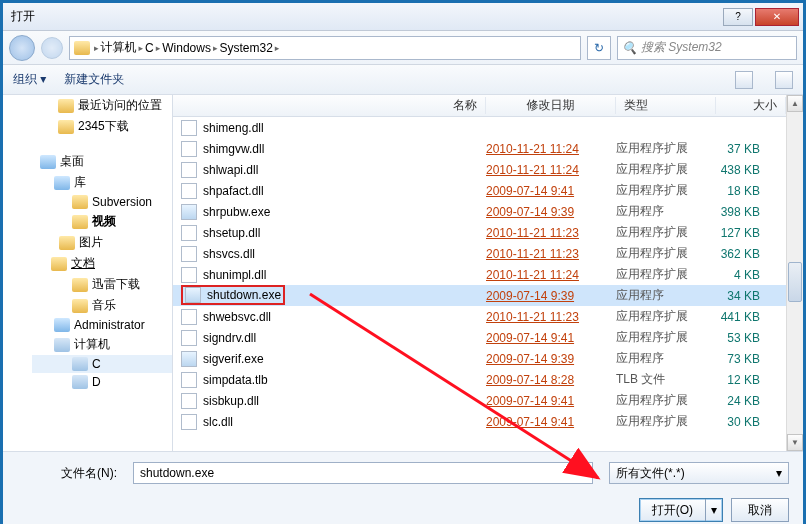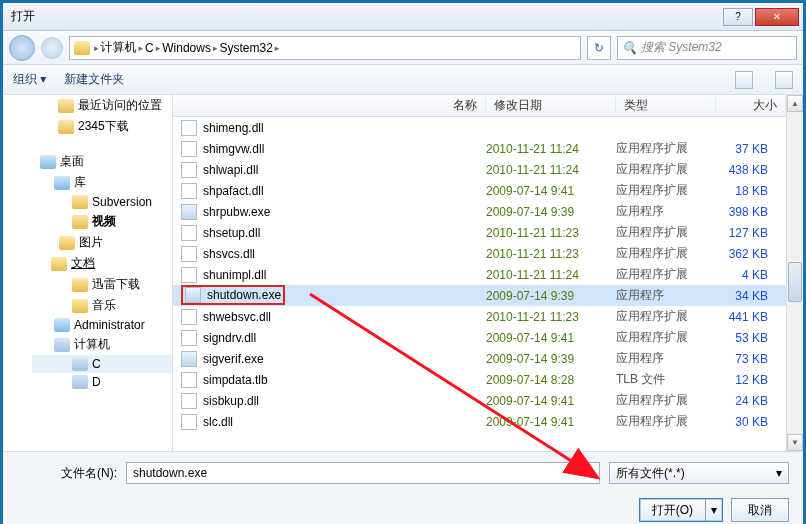--- a/index.html
+++ b/index.html
@@ -23,35 +23,35 @@
 .tree { width: 170px; border-right: 1px solid #d7dee8; overflow: hidden; background: #fff; }
 .tree-item { display: flex; align-items: center; padding: 2px 6px; gap: 4px; white-space: nowrap; margin-left: 29px; }
 .tree-item .tico { width: 16px; height: 14px; background: linear-gradient(#ffe9a8, #e8b94e); border-radius: 2px; flex: none; }
 .tree-item .tico.drive { background: linear-gradient(#d7e7f7, #9fc3e5); }
 .tree-item .tico.lib { background: linear-gradient(#cfe8ff, #7fb6e8); }
 .tree .sel { background: #e5f0fb; }
 .list { flex: 1; display: flex; flex-direction: column; overflow: hidden; }
 .cols { display: flex; background: linear-gradient(#fdfdfe, #eef3f8); border-bottom: 1px solid #d7dee8; height: 22px; align-items: center; color: #333; }
 .col { padding: 0 8px; border-right: 1px solid #e3e9f1; }
 .c-name { flex: 1; text-align: right; }
-.c-date { width: 130px; }
+.c-date { width: 130px; text-align: center; }
 .c-type { width: 100px; }
 .c-size { width: 70px; text-align: right; }
 .rows { flex: 1; overflow: hidden; }
 .row { display: flex; align-items: center; height: 21px; padding-left: 8px; }
 .row .fico { width: 16px; height: 16px; margin-right: 6px; background: #fff; border: 1px solid #b0bccc; position: relative; }
 .row .fico.exe { background: linear-gradient(#e8f4ff, #bcd7f0); }
 .row .fname { flex: 1; }
-.row .fdate { width: 130px; color: #4d7c0f; }
+.row .fdate { width: 130px; color: #c2410c; text-decoration: underline; }
 .row .ftype { width: 100px; color: #555; }
-.row .fsize { width: 70px; text-align: right; color: #1d4ed8; padding-right: 18px; }
+.row .fsize { width: 70px; text-align: right; color: #0f766e; padding-right: 26px; }
 .row.selected { background: #cfe5fb; }
 .row.selected .fname-wrap { border: 2px solid #d22; padding: 0 2px; display: inline-flex; align-items: center; }
 .footer { border-top: 1px solid #d7dee8; background: #f1f5fa; padding: 10px 14px 14px; }
-.fn-row { display: flex; align-items: center; gap: 9px; margin-bottom: 14px; }
+.fn-row { display: flex; align-items: center; gap: 16px; margin-bottom: 14px; }
 .fn-label { width: 100px; text-align: right; }
 .fn-input { flex: 1; height: 22px; border: 1px solid #9fb0c7; background: #fff; padding: 0 6px; }
 .fn-filter { width: 180px; height: 22px; border: 1px solid #9fb0c7; background: linear-gradient(#fff, #e7eef7); display: flex; align-items: center; padding: 0 6px; justify-content: space-between; }
 .btn-row { display: flex; justify-content: flex-end; gap: 8px; }
 .btn { height: 24px; border: 1px solid #8aa0bb; background: linear-gradient(#fdfeff, #e2ebf5); padding: 0 16px; display: flex; align-items: center; }
 .btn.primary { border: 1px solid #3c7fb1; box-shadow: 0 0 0 1px #a7d0f0 inset; }
 .btn.split { padding: 0; }
 .btn.split .main { padding: 0 12px; border-right: 1px solid #8aa0bb; height: 100%; display: flex; align-items: center; }
 .btn.split .dd { width: 16px; display: flex; align-items: center; justify-content: center; }
 .arrow { position: absolute; pointer-events: none; }

